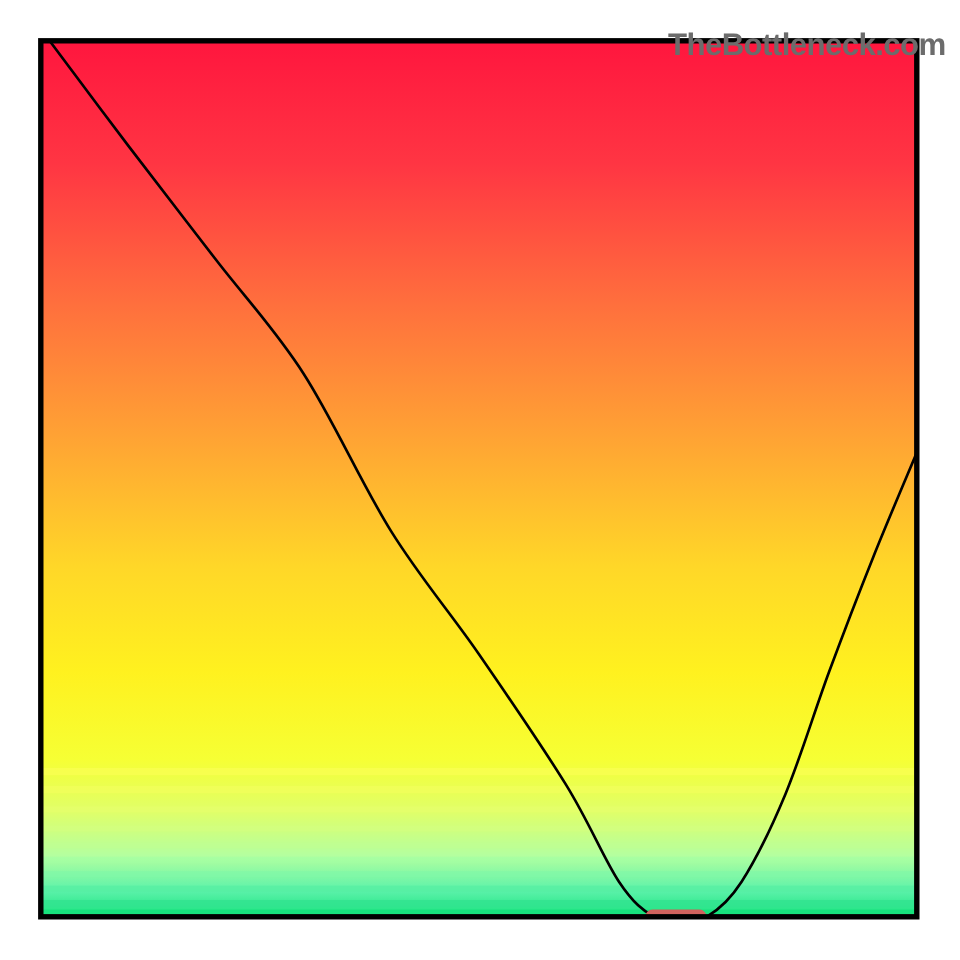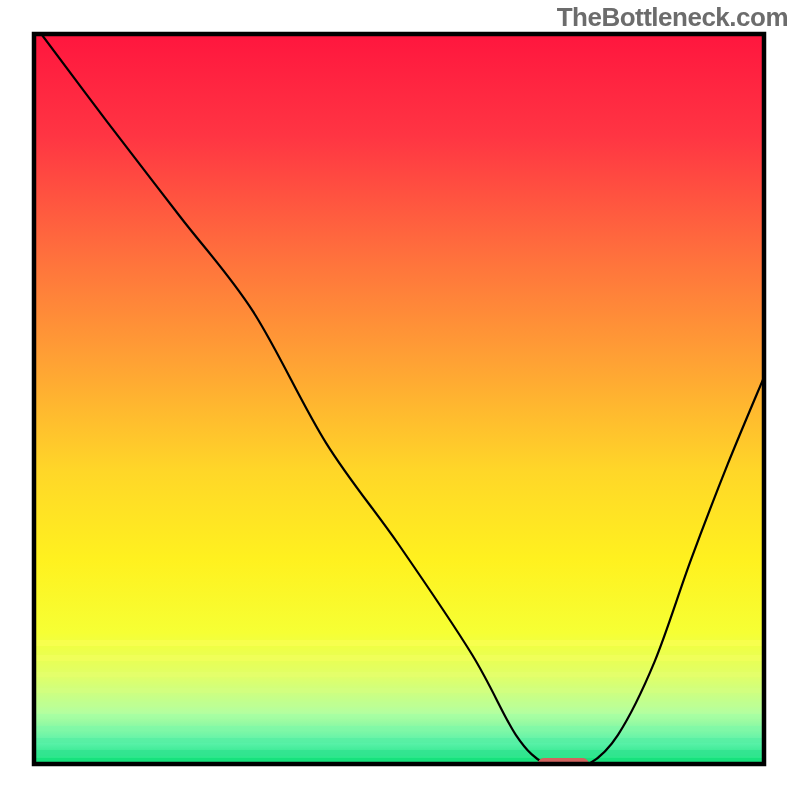--- a/index.html
+++ b/index.html
@@ -12,21 +12,21 @@
     font-family: Arial, Helvetica, sans-serif;
   }
   .frame {
     position: relative;
     width: 800px;
     height: 800px;
     box-sizing: border-box;
   }
   .watermark {
     position: absolute;
-    top: 2px;
+    top: 22px;
     right: 12px;
     font-size: 26px;
     font-weight: 600;
     color: #6c6c6c;
     letter-spacing: -0.5px;
   }
   svg {
     display: block;
   }
 </style>

